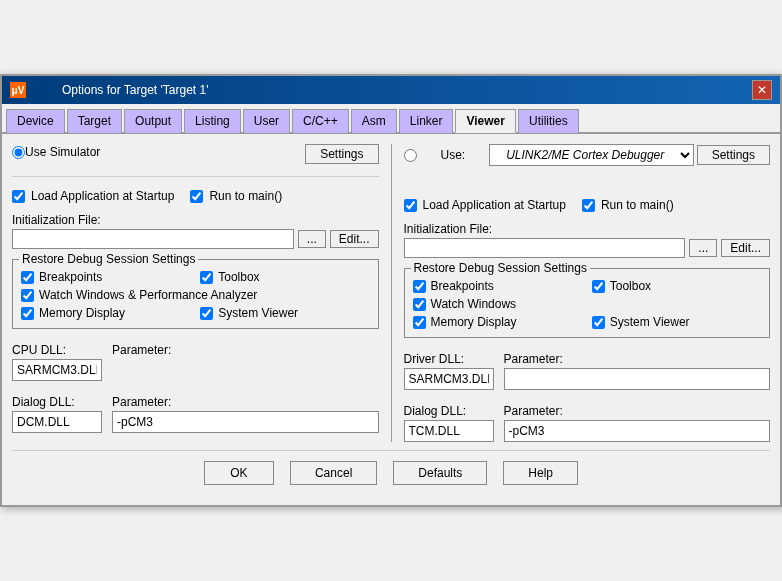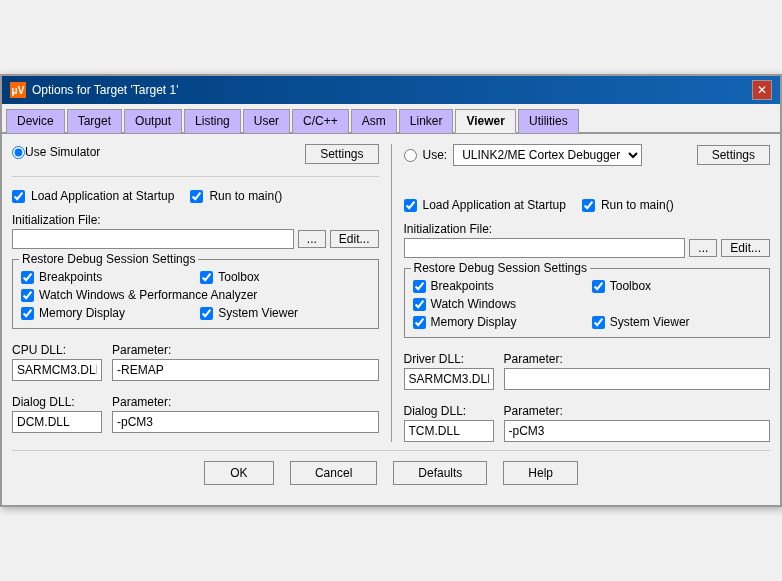--- a/index.html
+++ b/index.html
@@ -39,20 +39,21 @@
       display: flex;
       align-items: center;
       justify-content: center;
       font-size: 10px;
       font-weight: bold;
       color: white;
     }
     .title-text {
       font-size: 12px;
       font-weight: normal;
+      margin-left: 30px;
     }
     .title-close {
       width: 20px;
       height: 20px;
       background: #c0392b;
       border: 1px solid #999;
       display: flex;
       align-items: center;
       justify-content: center;
       cursor: pointer;
@@ -226,29 +227,30 @@
       cursor: pointer;
     }
     input[type="radio"] {
       width: 13px;
       height: 13px;
       cursor: pointer;
     }
     .use-row {
       display: flex;
       align-items: center;
-      gap: 6px;
+      gap: 24px;
     }
     .use-dropdown {
       height: 22px;
       border: 1px solid #888;
       background: white;
       font-size: 12px;
-      padding: 1px 4px;
+      padding: 1px 12px;
       flex: 1;
+      font-style: italic;
     }
     .separator {
       border: none;
       border-top: 1px solid #ccc;
       margin: 6px 0;
     }
   </style>
 </head>
 <body>
 
@@ -339,21 +341,20 @@
           </div>
         </div>
 
         <div class="dll-section">
           <div class="dll-labels">
             <span class="dll-label">CPU DLL:</span>
             <span class="dll-param-label">Parameter:</span>
           </div>
           <div class="dll-inputs">
             <input type="text" class="dll-input dll-input-name" value="SARMCM3.DLL" style="">
-            <input type="text" class="dll-input dll-input-param" value="-REMAP" style="">
           </div>
         </div>
 
         <div class="dll-section">
           <div class="dll-labels">
             <span class="dll-label">Dialog DLL:</span>
             <span class="dll-param-label">Parameter:</span>
           </div>
           <div class="dll-inputs">
             <input type="text" class="dll-input dll-input-name" value="DCM.DLL" style="">

